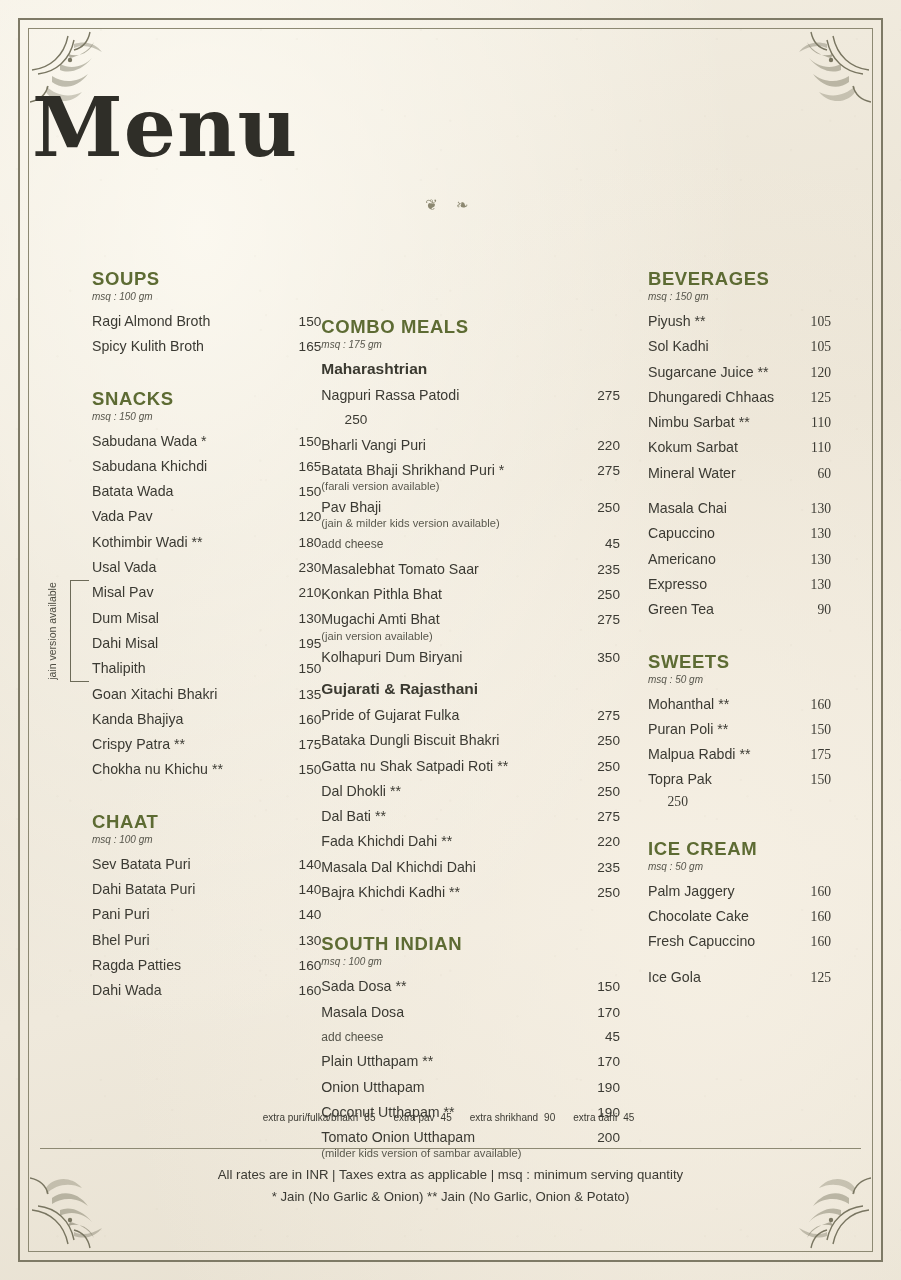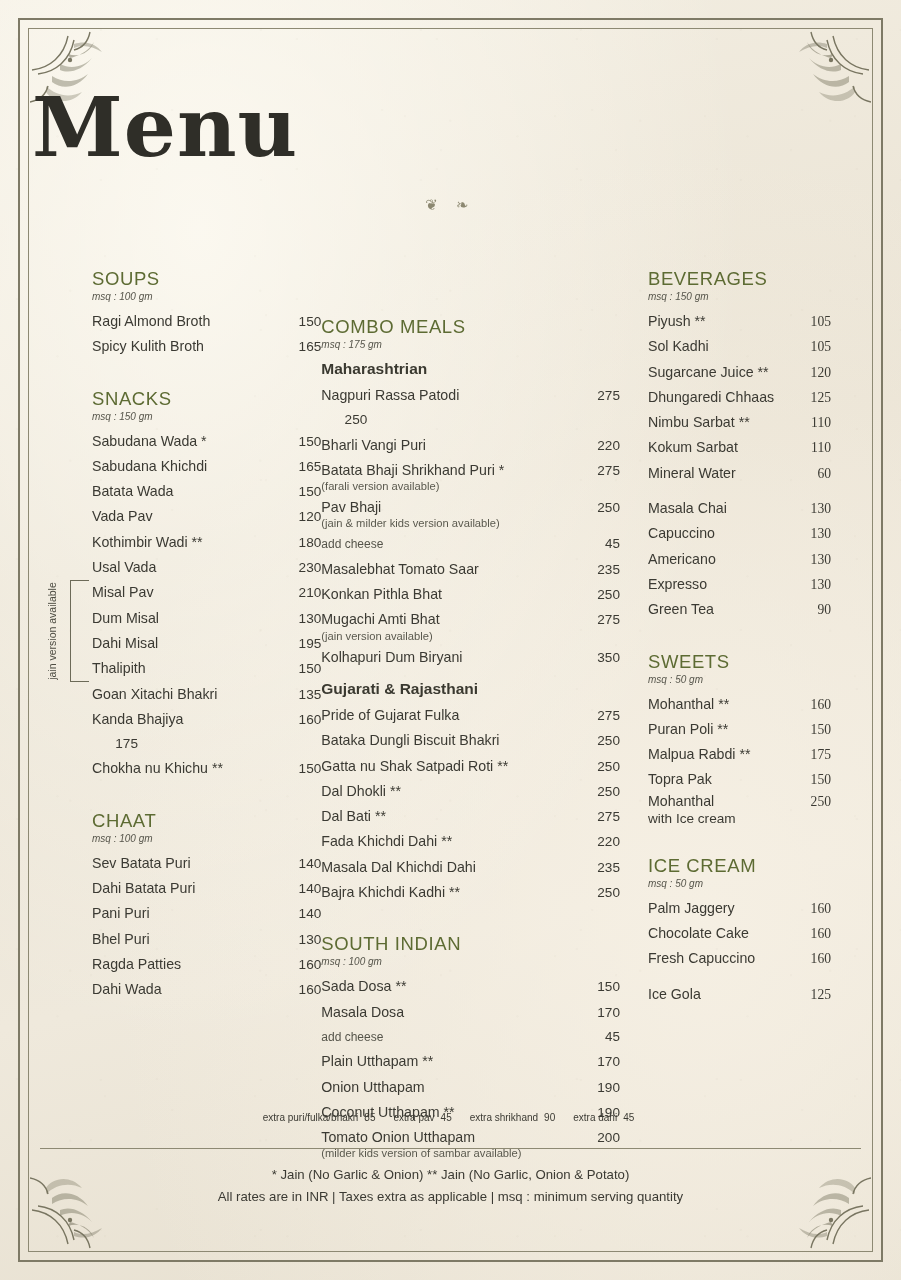--- a/index.html
+++ b/index.html
@@ -95,21 +95,21 @@
   }
   .col { }
   .col-1 { width: 238px; }
   .col-2 { width: 310px; margin-top: 48px; }
   .col-3 { width: 190px; margin-left: 28px; }
 
   .sec-title {
     font-size: 18.5px;
     letter-spacing: 0.6px;
     color: #5d6b33;
-    font-weight: 400;
+    font-weight: 700;
     margin: 0 0 1px 0;
   }
   .col-2 .sec-title, .col-3 .sec-title { }
   .msq {
     font-size: 10px;
     font-style: italic;
     color: #55544a;
     margin-bottom: 7px;
   }
   .subhead {
@@ -334,20 +334,21 @@
           </div>
           <div class="row">
             <div class="nm">Goan Xitachi Bhakri</div>
             <div class="pr">135</div>
           </div>
           <div class="row">
             <div class="nm">Kanda Bhajiya</div>
             <div class="pr">160</div>
           </div>
           <div class="row">
+            <div class="nm">Crispy Patra **</div>
             <div class="pr">175</div>
           </div>
           <div class="row">
             <div class="nm">Chokha nu Khichu **</div>
             <div class="pr">150</div>
           </div>
         </div>
         <div class="gap-lg"></div>
         <div class="sec-title">CHAAT</div>
         <div class="msq">msq : 100 gm</div>
@@ -564,24 +565,20 @@
           </div>
           <div class="row">
             <div class="nm">Malpua Rabdi **</div>
             <div class="pr">175</div>
           </div>
           <div class="row">
             <div class="nm">Topra Pak</div>
             <div class="pr">150</div>
           </div>
           <div class="row two-line">
-            <div class="nm">
-              <span>Mohanthal</span>
-              <span class="l2">with Ice cream</span>
-            </div>
             <div class="pr">250</div>
           </div>
         </div>
         <div class="gap-lg"></div>
         <div class="sec-title">ICE CREAM</div>
         <div class="msq">msq : 50 gm</div>
         <div class="rows">
           <div class="row">
             <div class="nm">Palm Jaggery</div>
             <div class="pr">160</div>
@@ -599,16 +596,16 @@
             <div class="nm">Ice Gola</div>
             <div class="pr">125</div>
           </div>
         </div>
       </div>
   </div>
 
   <div class="footer-extra" id="footer-extra"><span>extra puri/fulka/bhakri</span><span class="val">85</span><span class="sep"></span><span>extra pav</span><span class="val">45</span><span class="sep"></span><span>extra shrikhand</span><span class="val">90</span><span class="sep"></span><span>extra dahi</span><span class="val">45</span></div>
   <div class="footer-rule"></div>
   <div class="footer-note">
+    <div>All rates are in INR | Taxes extra as applicable | msq : minimum serving quantity</div>
     <div>* Jain (No Garlic &amp; Onion) ** Jain (No Garlic, Onion &amp; Potato)</div>
-    <div>All rates are in INR | Taxes extra as applicable | msq : minimum serving quantity</div>
   </div>
 </div>
 
 </body></html>

